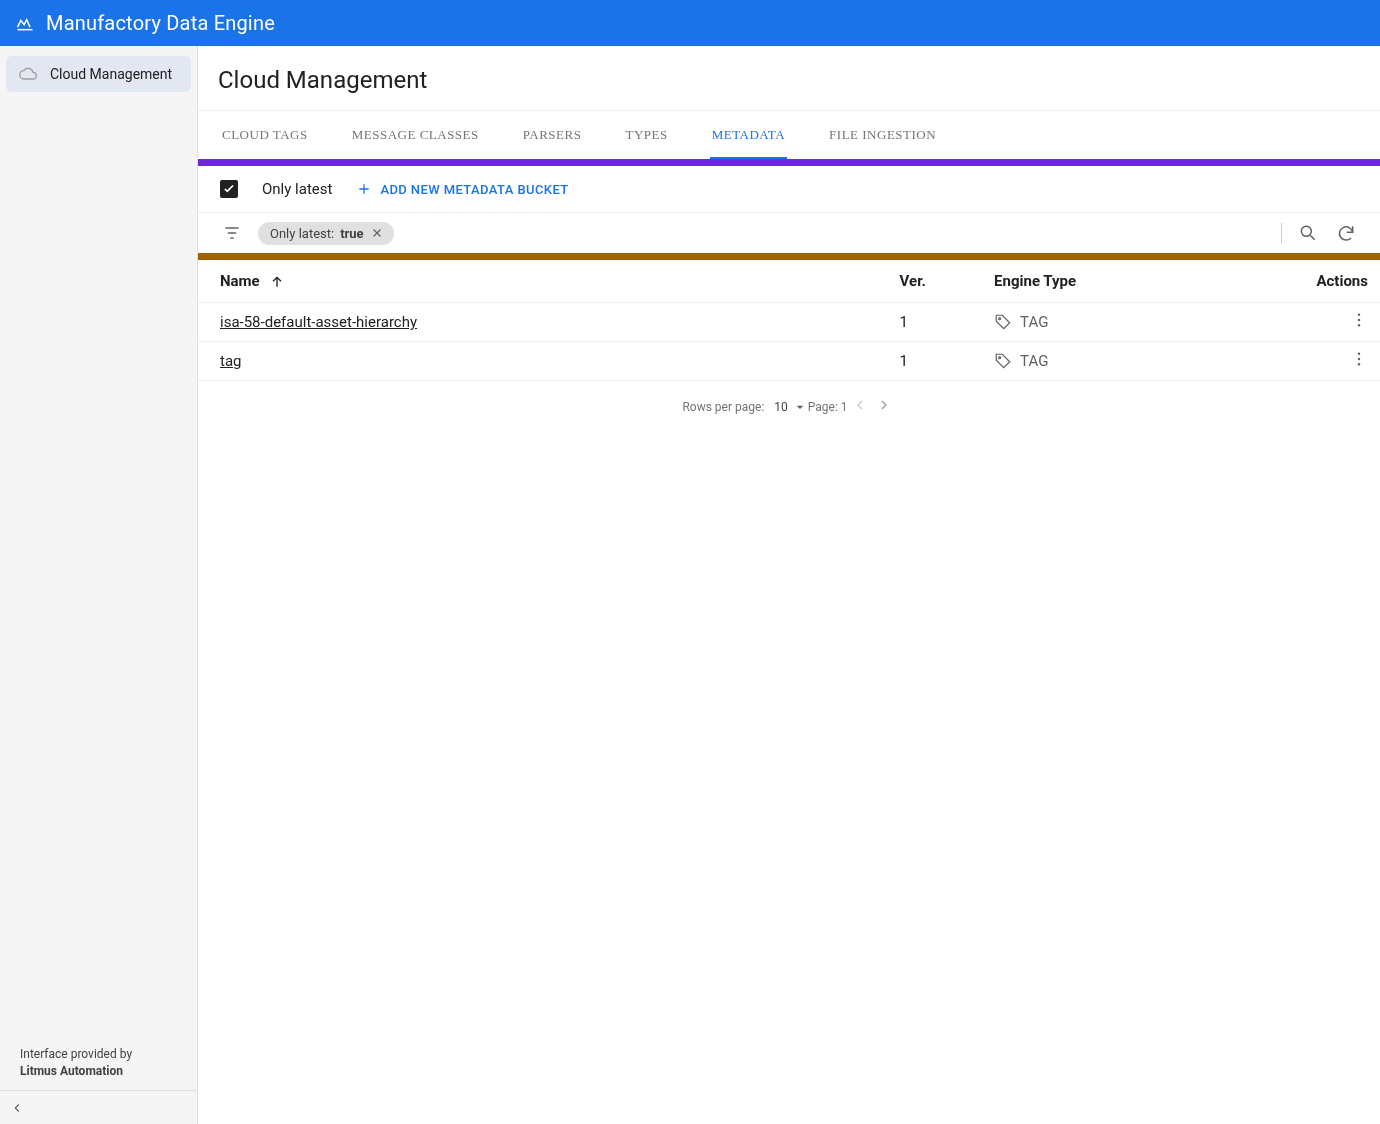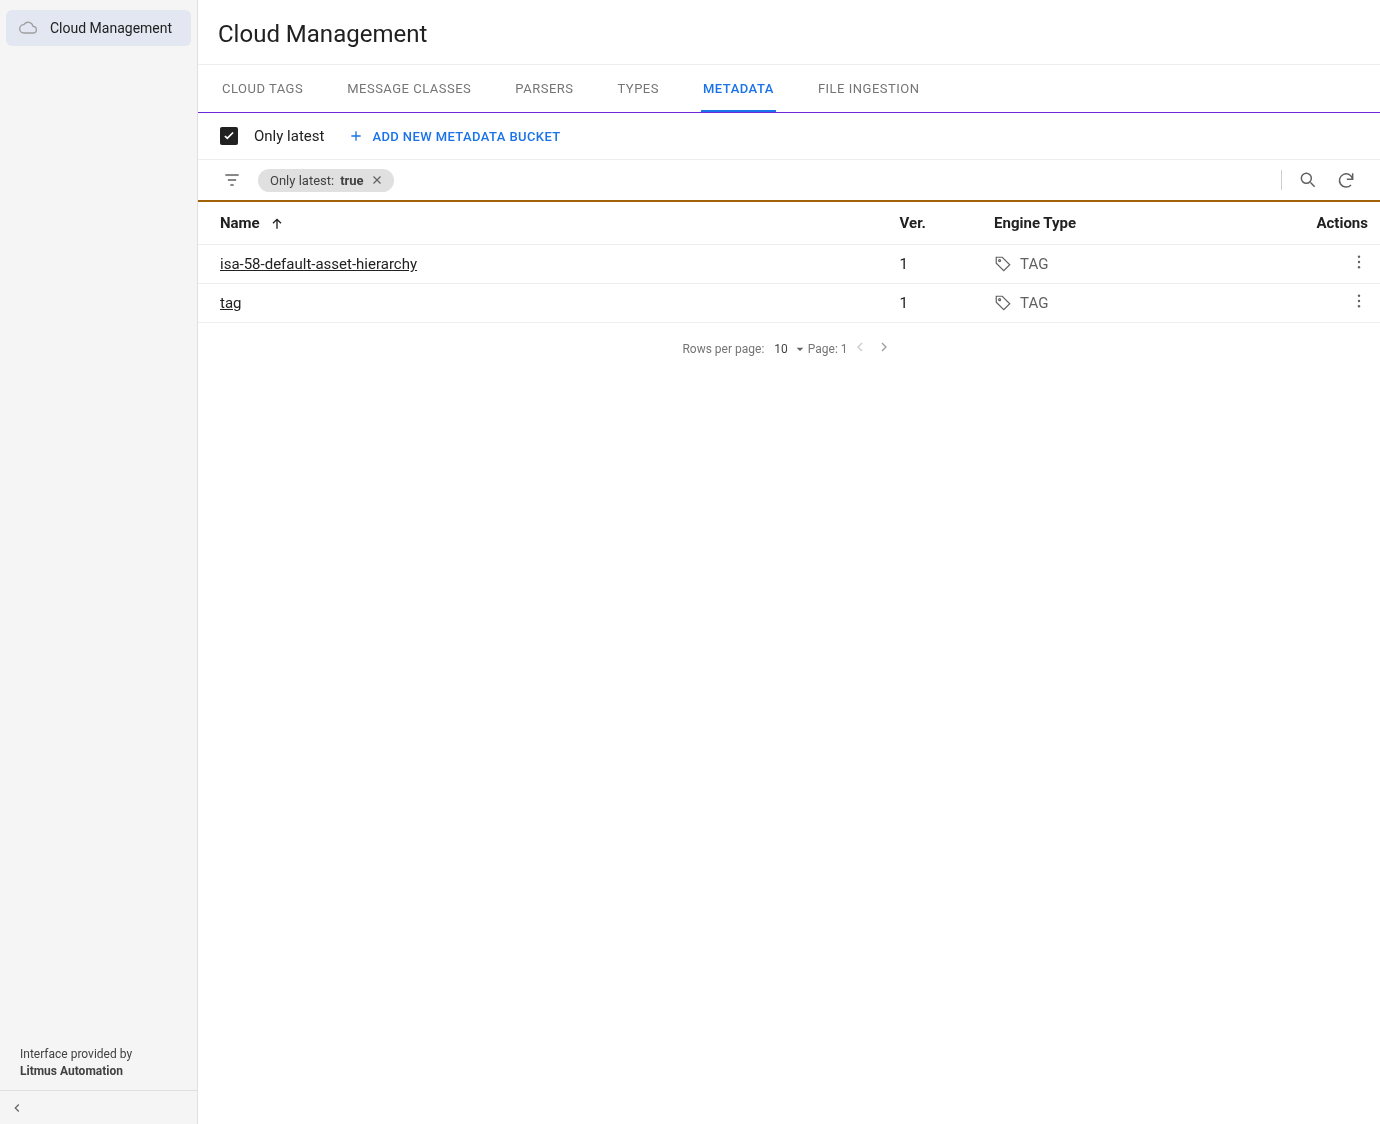--- a/index.html
+++ b/index.html
@@ -16,30 +16,30 @@
   .nav-item.active { background:#e3e7f1; }
   .nav-item .nav-icon { width:20px; height:20px; display:flex; align-items:center; justify-content:center; color:#757575;}
   .nav-item .nav-icon svg { fill:none; stroke:#9e9e9e; stroke-width:1.6;}
   .sidebar-footer { padding:10px 20px; font-size:12px; color:#424242; line-height:1.4;}
   .sidebar-footer .l2 { font-weight:700;}
   .sidebar-collapse { height:34px; border-top:1px solid #e0e0e0; display:flex; align-items:center; padding:0 10px; cursor:pointer;}
   .sidebar-collapse svg { stroke:#616161; fill:none; stroke-width:2;}
   .main { flex:1; display:flex; flex-direction:column; overflow:hidden; background:#fff;}
   .page-header { padding:20px 20px 16px 20px; border-bottom:1px solid #eee;}
   .page-header h1 { font-size:24px; font-weight:400; color:#212121;}
-  .tabs { display:flex; border-bottom:1px solid #6d28d9; padding:0 22px; gap:40px;}
+  .tabs { display:flex; border-bottom:7px solid #6d28d9; padding:0 22px; gap:40px;font-family:Liberation Serif, serif;}
   .tab { padding:16px 2px 14px 2px; font-size:13px; letter-spacing:0.5px; color:#757575; text-transform:uppercase; cursor:pointer; border-bottom:2px solid transparent;}
   .tab.active { color:#1a73e8; border-bottom-color:#1a73e8; font-weight:500;}
   .toolbar { display:flex; align-items:center; gap:24px; padding:14px 22px; border-bottom:1px solid #eee;}
-  .checkbox-wrap { display:flex; align-items:center; gap:16px; cursor:pointer;}
+  .checkbox-wrap { display:flex; align-items:center; gap:24px; cursor:pointer;}
   .checkbox { width:18px; height:18px; background:#212121; border-radius:2px; display:flex; align-items:center; justify-content:center;}
   .checkbox svg { stroke:#fff; stroke-width:3; fill:none;}
   .btn-flat { display:flex; align-items:center; gap:8px; color:#1a73e8; font-size:13px; font-weight:500; letter-spacing:0.4px; cursor:pointer; text-transform:uppercase;}
   .btn-flat svg { stroke:#1a73e8; fill:none; stroke-width:2;}
-  .filterbar { display:flex; align-items:center; padding:8px 22px; border-bottom:2px solid #a16207; gap:14px;}
+  .filterbar { display:flex; align-items:center; padding:8px 22px; border-bottom:7px solid #a16207; gap:14px;}
   .filterbar .icon-btn { width:24px; height:24px; display:flex; align-items:center; justify-content:center; cursor:pointer; color:#616161;}
   .filterbar .icon-btn svg { stroke:#616161; fill:none; stroke-width:1.8;}
   .chip { background:#e0e0e0; border-radius:16px; padding:4px 10px 4px 12px; display:flex; align-items:center; gap:6px; font-size:13px; color:#424242;}
   .chip .chip-x { cursor:pointer; display:flex;}
   .chip .chip-x svg { stroke:#616161; stroke-width:2; fill:none;}
   .filterbar .spacer { flex:1;}
   .divider-v { width:1px; height:20px; background:#ccc;}
   .table { width:100%; border-collapse:collapse;}
   .table th, .table td { text-align:left; padding:8px 16px; font-size:15px; border-bottom:1px solid #eee;}
   .table th { font-weight:700; color:#212121; padding-top:12px; padding-bottom:12px;}
@@ -61,20 +61,29 @@
   .pagination .sel { display:flex; align-items:center; gap:4px; color:#424242; cursor:pointer;}
   .pagination .sel svg { fill:#616161; }
   .pagination .nav-arrow { cursor:pointer; padding:4px; color:#9e9e9e;}
   .pagination .nav-arrow svg { stroke:#9e9e9e; fill:none; stroke-width:2;}
   .pagination .nav-arrow.disabled svg { stroke:#ccc;}
 </style>
 </head>
 <body>
 
 <div class="app">
+  <div class="topbar">
+    <span class="brand-icon">
+      <svg viewBox="0 0 24 24" width="20" height="20">
+          <path d="M3 17l4-8 4 5 3-6 4 9"></path>
+          <path d="M3 20h18"></path>
+        </svg>
+    </span>
+    <span class="title">Manufactory Data Engine</span>
+  </div>
 
   <div class="body">
     <div class="sidebar">
       <div class="nav">
         <div class="nav-item active">
           <span class="nav-icon">
             <svg viewBox="0 0 24 24" width="20" height="20">
                 <path d="M7 18a5 5 0 010-10 6 6 0 0111 2 4 4 0 010 8H7z"></path>
               </svg>
           </span>

